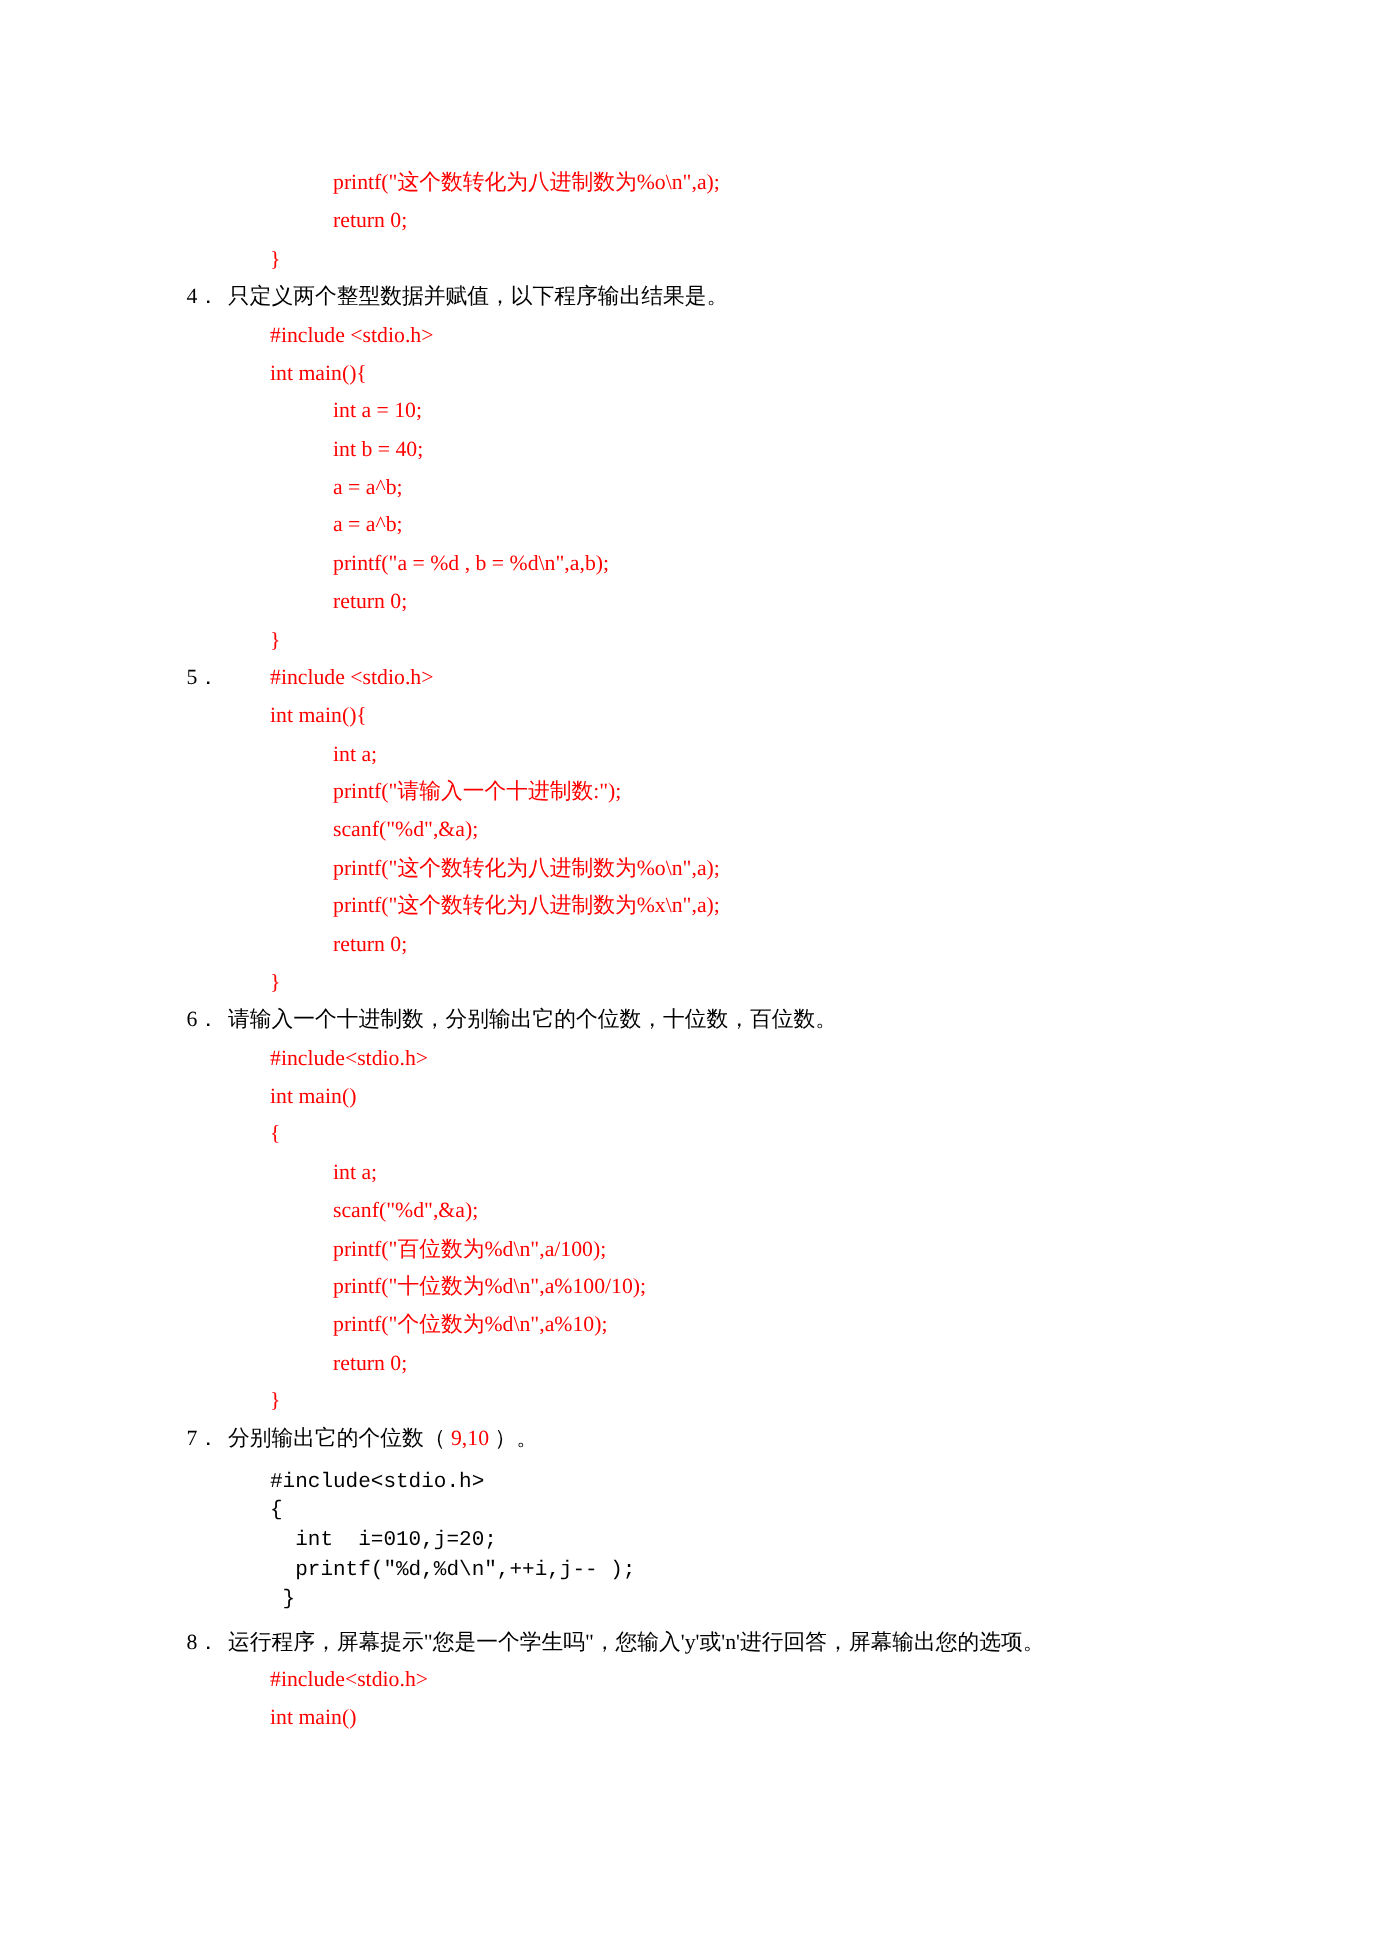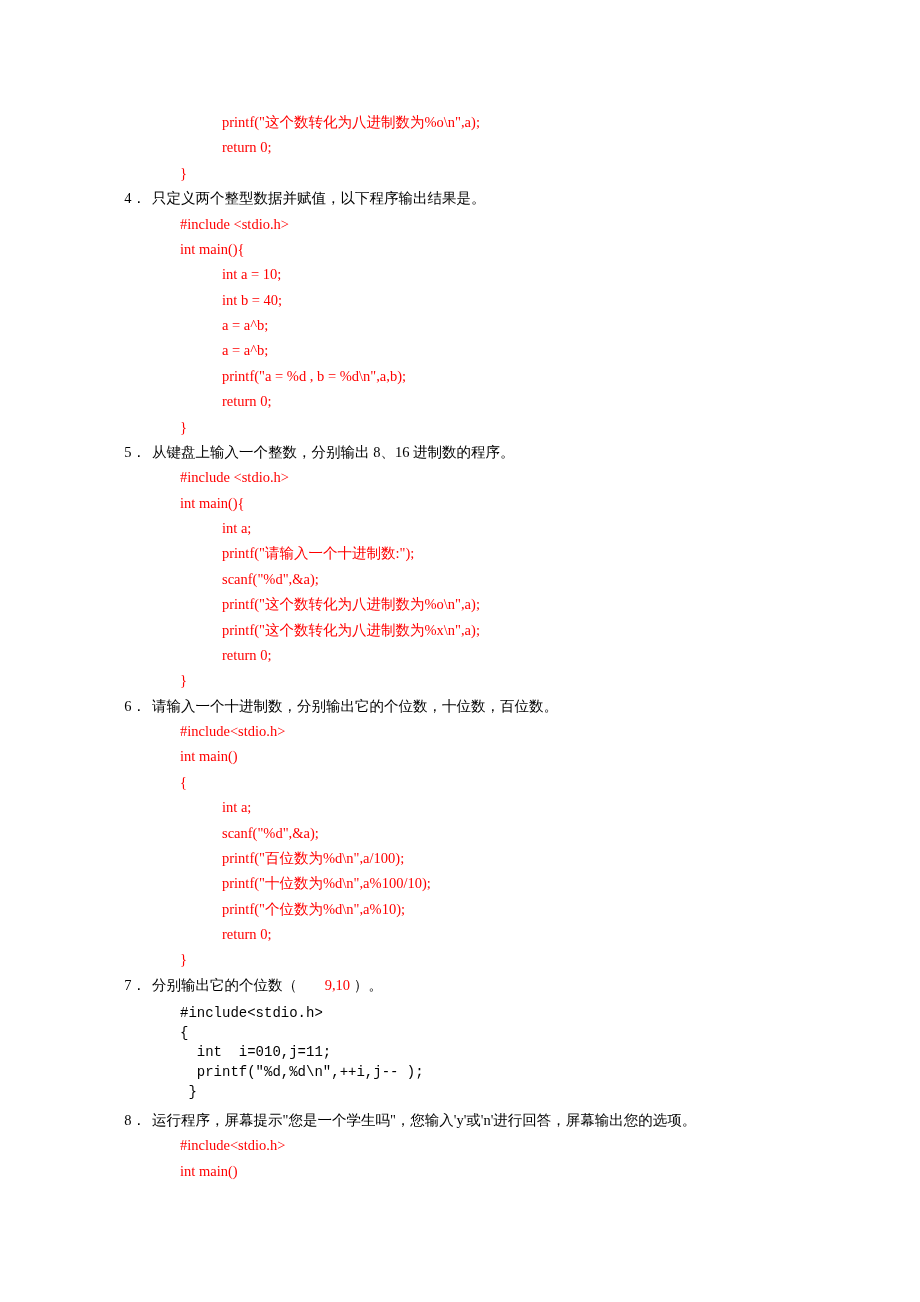--- a/index.html
+++ b/index.html
@@ -40,21 +40,20 @@
       text-align: right;
       width: 24px;
     }
     .mono {
       font-family: "Courier New", monospace;
       font-size: 14px;
       line-height: 1.4;
     }
     .answer-inline {
       color: #ff0000;
-      margin-left: 24px;
     }
     .line {
       display: block;
       white-space: pre;
     }
     .q7-code {
       margin-top: 6px;
       margin-bottom: 6px;
     }
   </style>
@@ -76,21 +75,20 @@
   <span class="line code-line indent2">int a = 10;</span>
   <span class="line code-line indent2">int b = 40;</span>
   <span class="line code-line indent2">a = a^b;</span>
   <span class="line code-line indent2">a = a^b;</span>
   <span class="line code-line indent2">printf("a = %d , b = %d\n",a,b);</span>
   <span class="line code-line indent2">return 0;</span>
   <span class="line code-line indent1">}</span>
 
   <div class="question">
     <span class="num">5．</span>
-    <span>从键盘上输入一个整数，分别输出 8、16 进制数的程序。</span>
   </div>
   <span class="line code-line indent1">#include &lt;stdio.h&gt;</span>
   <span class="line code-line indent1">int main(){</span>
   <span class="line code-line indent2">int a;</span>
   <span class="line code-line indent2">printf("请输入一个十进制数:");</span>
   <span class="line code-line indent2">scanf("%d",&amp;a);</span>
   <span class="line code-line indent2">printf("这个数转化为八进制数为%o\n",a);</span>
   <span class="line code-line indent2">printf("这个数转化为八进制数为%x\n",a);</span>
   <span class="line code-line indent2">return 0;</span>
   <span class="line code-line indent1">}</span>
@@ -110,21 +108,21 @@
   <span class="line code-line indent2">return 0;</span>
   <span class="line code-line indent1">}</span>
 
   <div class="question">
     <span class="num">7．</span>
     <span>分别输出它的个位数（ </span><span class="answer-inline">9,10</span><span> ）。</span>
   </div>
   <div class="mono indent1 q7-code">
     <span class="line">#include&lt;stdio.h&gt;</span>
     <span class="line">{</span>
-    <span class="line">  int  i=010,j=11;</span>
+    <span class="line">  int  i=010,j=20;</span>
     <span class="line">  printf("%d,%d\n",++i,j-- );</span>
     <span class="line"> }</span>
   </div>
 
   <div class="question">
     <span class="num">8．</span>
     <span>运行程序，屏幕提示"您是一个学生吗"，您输入'y'或'n'进行回答，屏幕输出您的选项。</span>
   </div>
   <span class="line code-line indent1">#include&lt;stdio.h&gt;</span>
   <span class="line code-line indent1">int main()</span>

